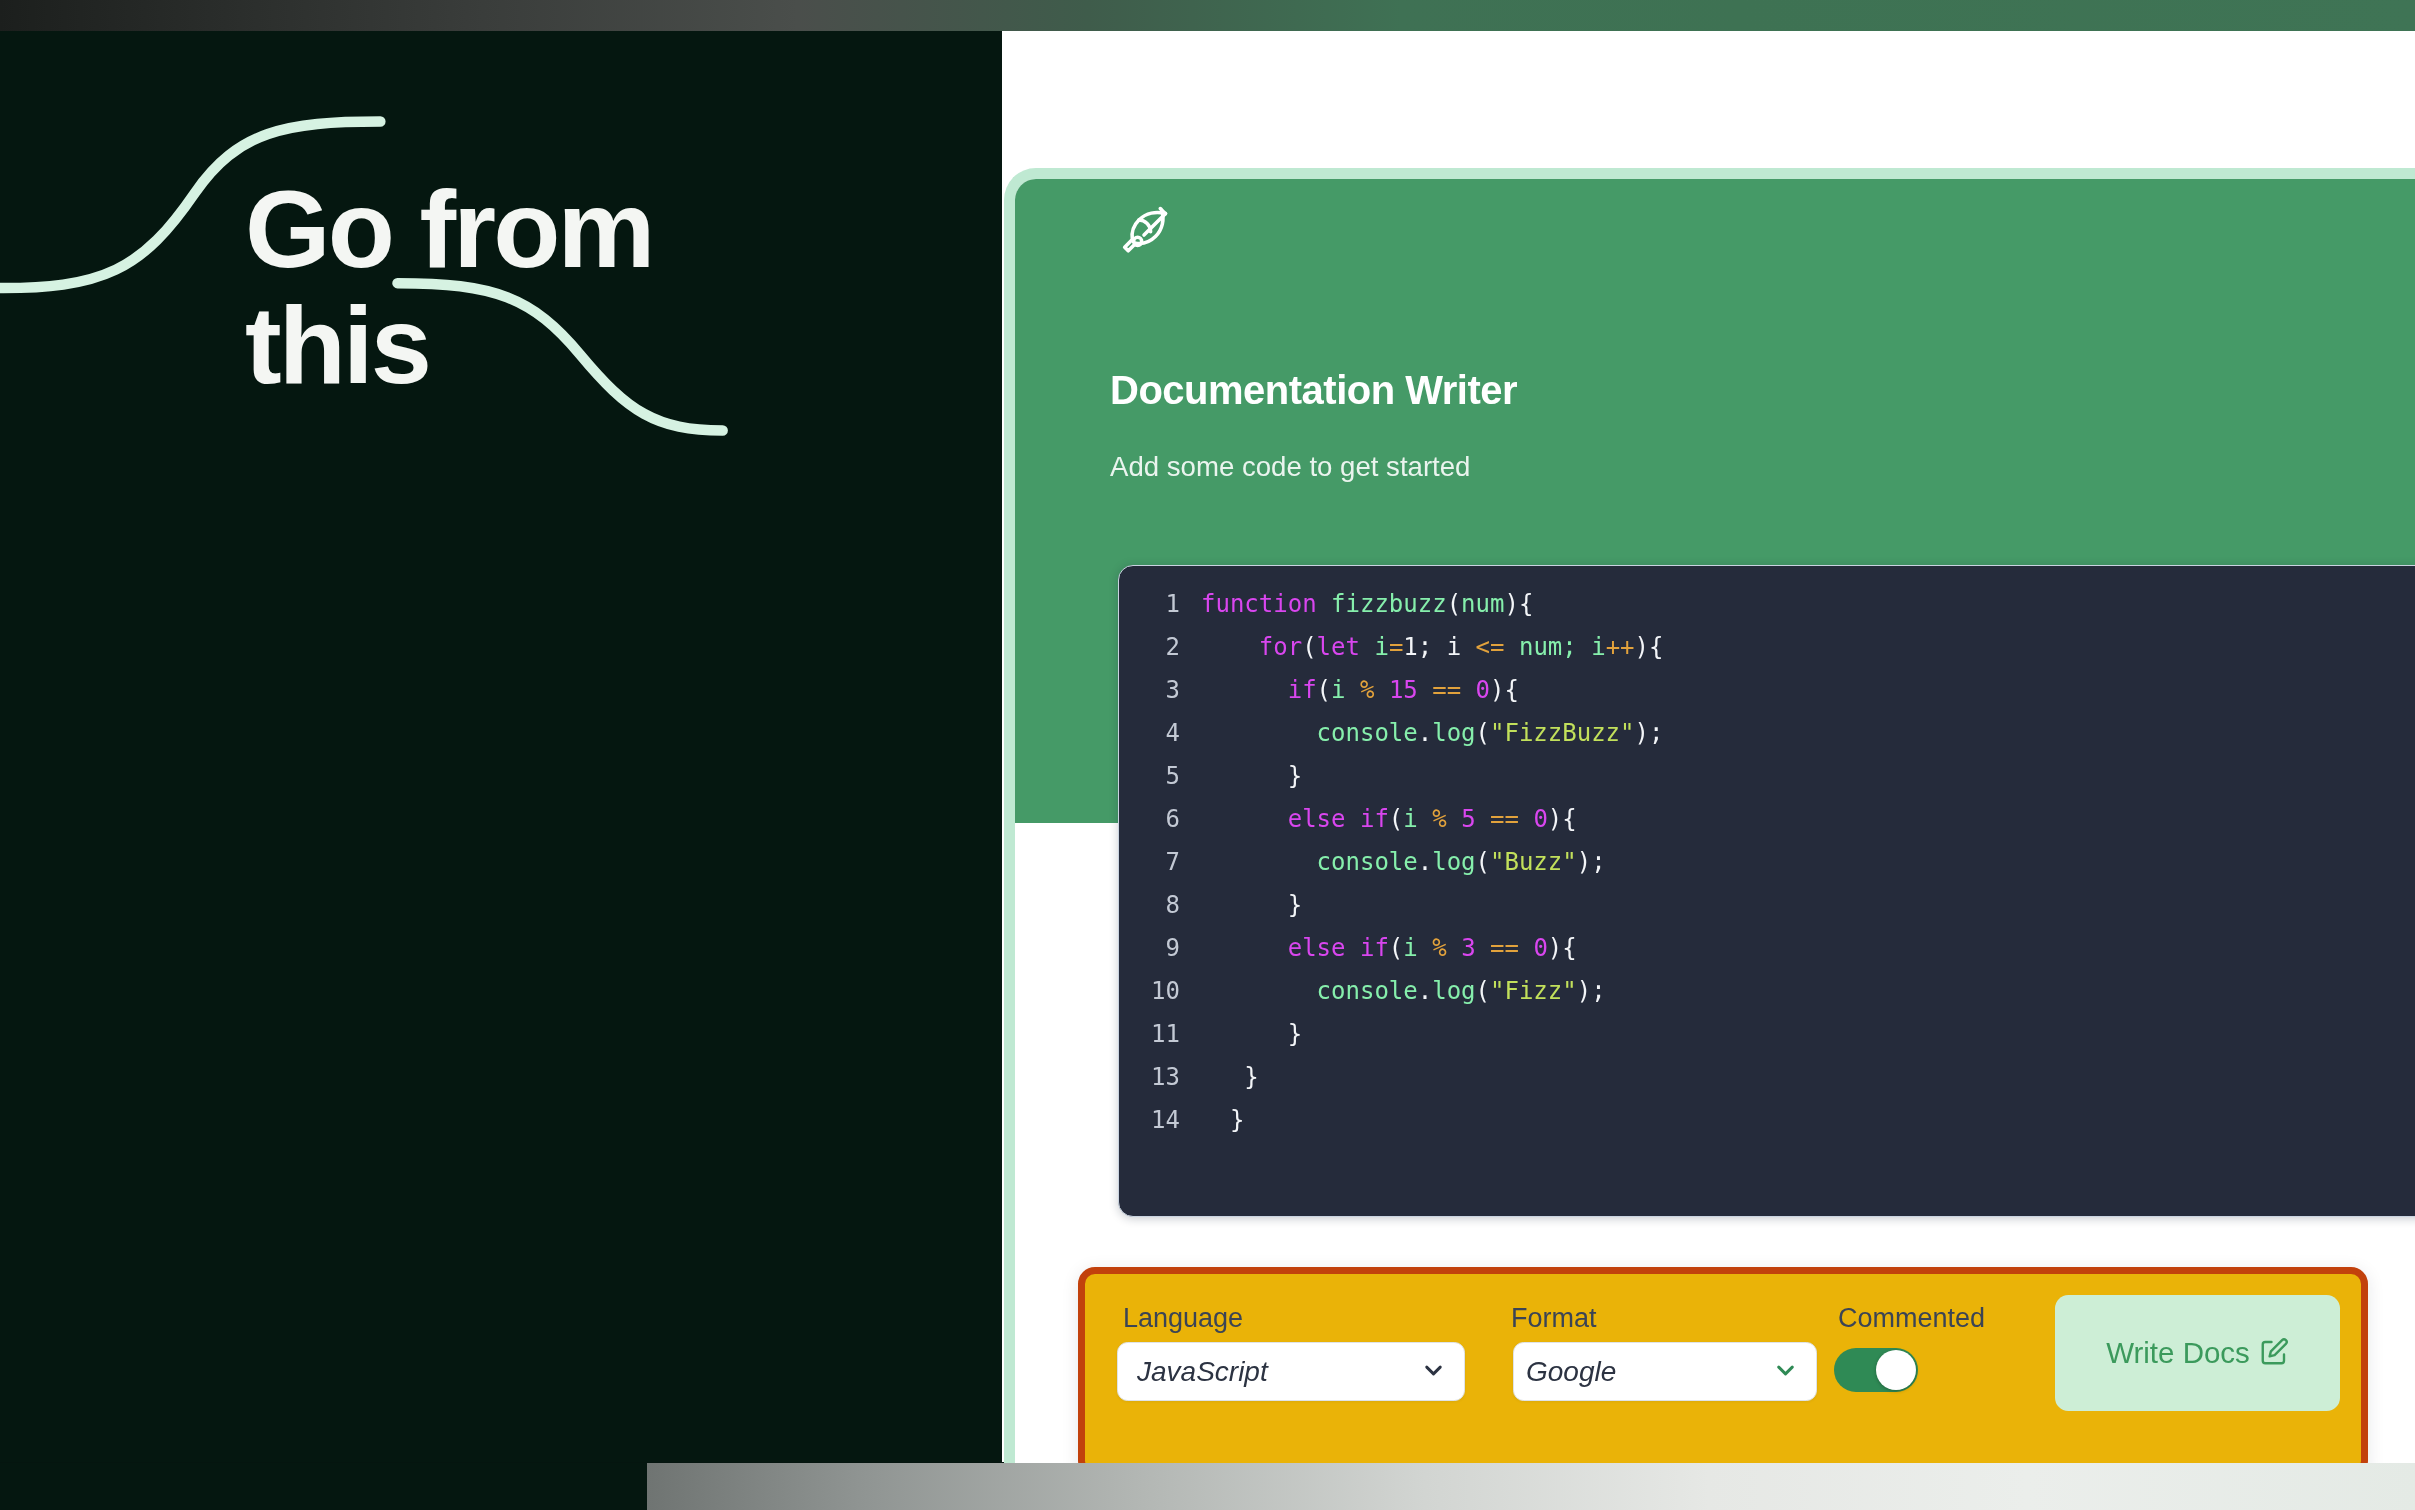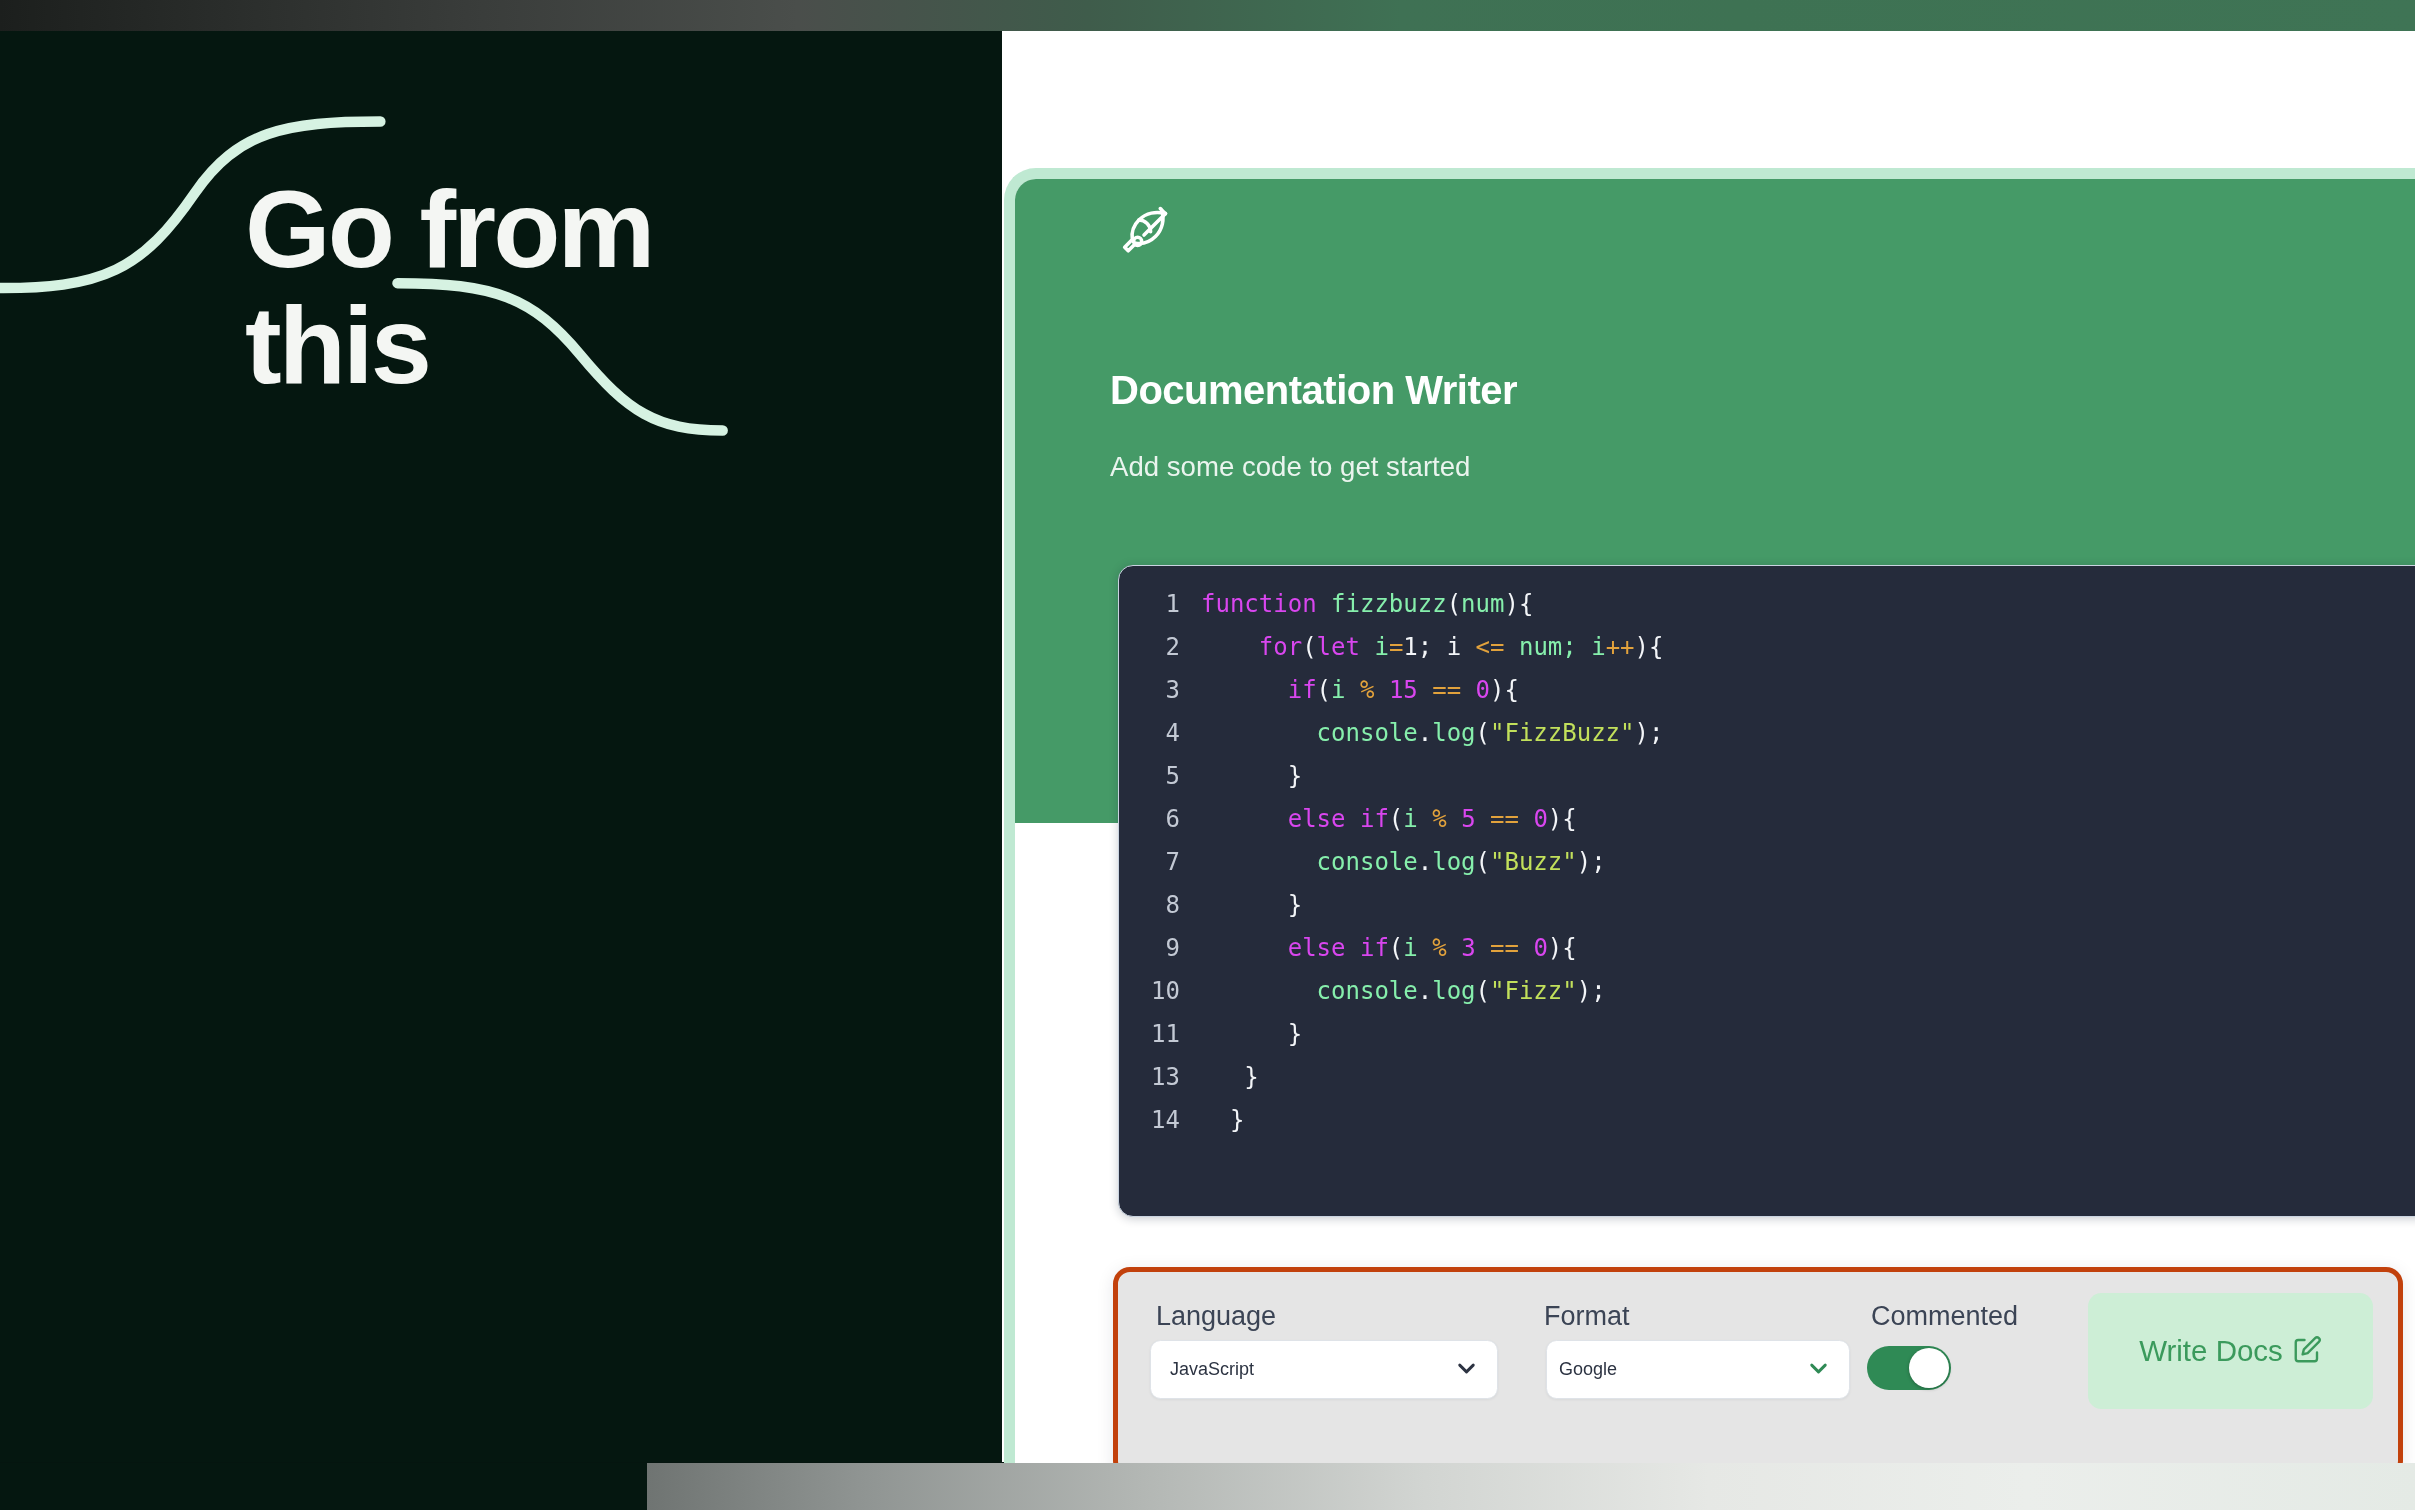--- a/index.html
+++ b/index.html
@@ -80,37 +80,37 @@
 
   .kw   { color:#d946ef; }   
   .fn   { color:#86efac; }   
   .num  { color:#f3f5f8; }
   .op   { color:#e2a23c; }   
   .str  { color:#c2e05b; }   
   .punc { color:#f3f5f8; }
 
   
   #controls-card{
-    position:absolute; left:1113px; top:1267px; width:1290px; height:211px;
-    background:#e5e5e5;
-    border:5px solid #c2410c;
+    position:absolute; left:1078px; top:1267px; width:1290px; height:211px;
+    background:#eab308;
+    border:7px solid #c2410c;
     border-radius:17px;
     box-shadow:0 3.8px 17px rgba(20,30,50,.10);
   }
   .ctl-label{
     position:absolute; color:#3b4455; font-size:27px; font-weight:400;
   }
   .select-box{
     position:absolute; height:59px;
     background:#ffffff; border:1px solid #dfe3e8; border-radius:10.5px;
     display:flex; align-items:center; justify-content:space-between;
     padding:0 17px 0 19px;
     box-shadow:0 1px 2.9px rgba(20,30,50,.06);
   }
-  .select-box span.val{ color:#2c3342; font-size:18px; }
+  .select-box span.val{ color:#2c3342; font-size:28px;font-style:italic; }
   .chev{ display:block; }
 
   #lang-label{ left:38px; top:28.5px; }
   #lang-select{ left:32px; top:68px; width:348px; }
   #fmt-label{ left:426px; top:28.5px; }
   #fmt-select{ left:428px; top:68px; width:304px;padding-left:12px; }
   #commented-label{ left:753px; top:28.5px; }
 
   #toggle{
     position:absolute; left:749px; top:74px; width:84px; height:44px;

